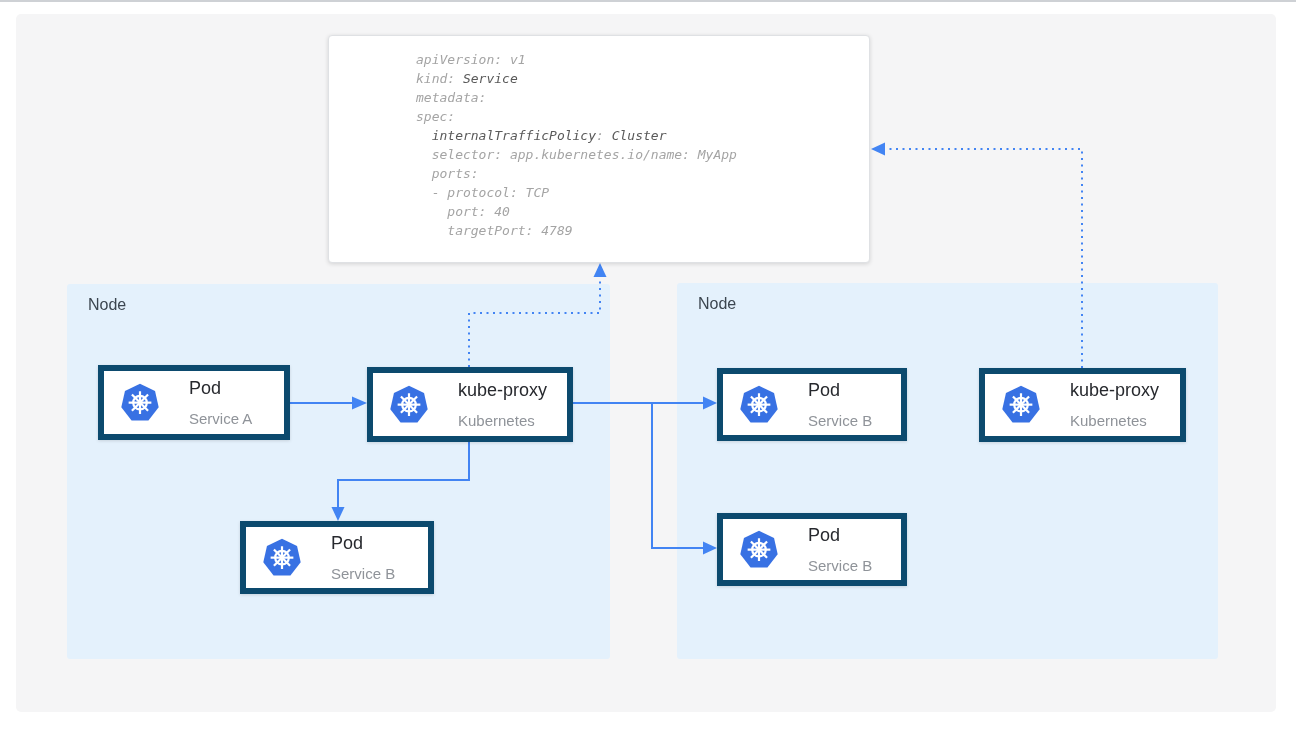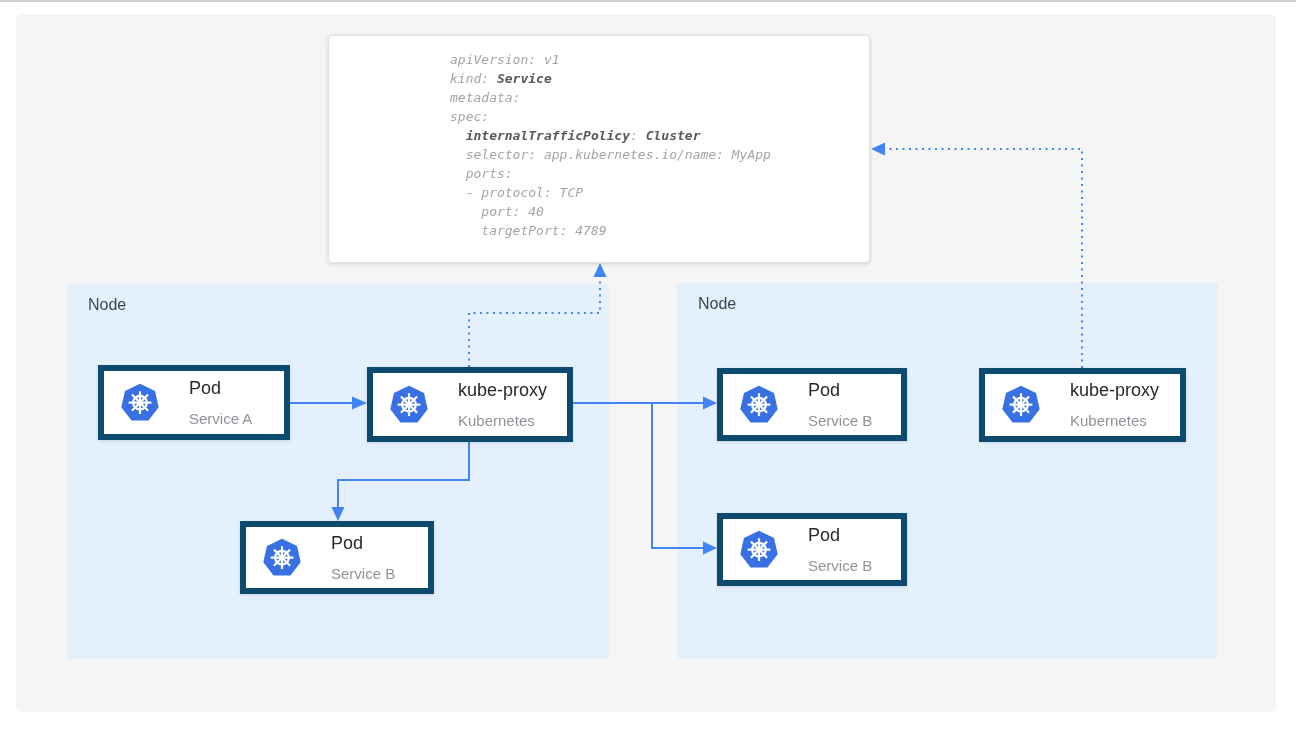--- a/index.html
+++ b/index.html
@@ -20,23 +20,23 @@
   }
   .yaml-box{
     position:absolute;left:328px;top:35px;width:542px;height:228px;
     background:#ffffff;border:1px solid #dfe1e4;border-radius:4px;
     box-shadow:0 1px 4px rgba(0,0,0,.14);
     box-sizing:border-box;padding:14px 0 0 87px;
   }
   .code-line{
     font-family:"DejaVu Sans Mono","Liberation Mono",monospace;
     font-style:italic;font-size:13px;line-height:19px;
-    color:var(--code-gray,#a4a4a4);white-space:pre;margin-left:34px;
-  }
-  .code-line .b{font-weight:bold;color:var(--code-dark,#595959);}
+    color:var(--code-gray,#a4a4a4);white-space:pre;
+  }
+  .code-line .b{font-weight:normal;color:var(--code-dark,#595959);}
   .card{
     position:absolute;background:#ffffff;border:6px solid #0c4a6e;
     box-shadow:0 1px 3px rgba(0,0,0,.13);box-sizing:border-box;
   }
   .k8s-icon{position:absolute;left:14px;top:50%;margin-top:-22px;width:44px;height:44px;}
   .card-text{position:absolute;left:85px;top:50%;transform:translateY(-50%);}
   .card-title{font-size:18px;color:#27292e;line-height:22px;}
   .card-subtitle{font-size:15px;color:#8f9399;line-height:20px;margin-top:10px;}
   svg.connectors{position:absolute;left:0;top:0;pointer-events:none;}
   .conn{stroke:var(--line-blue,#4284f3);stroke-width:2;fill:none;}

